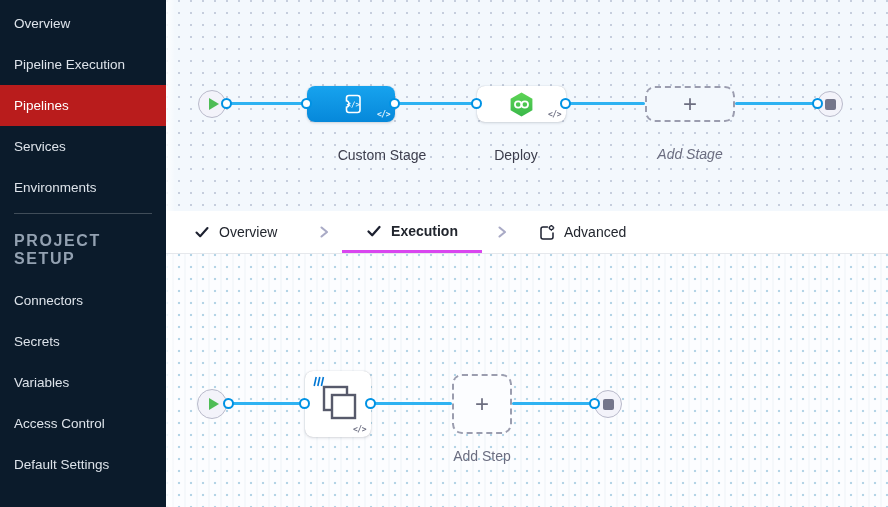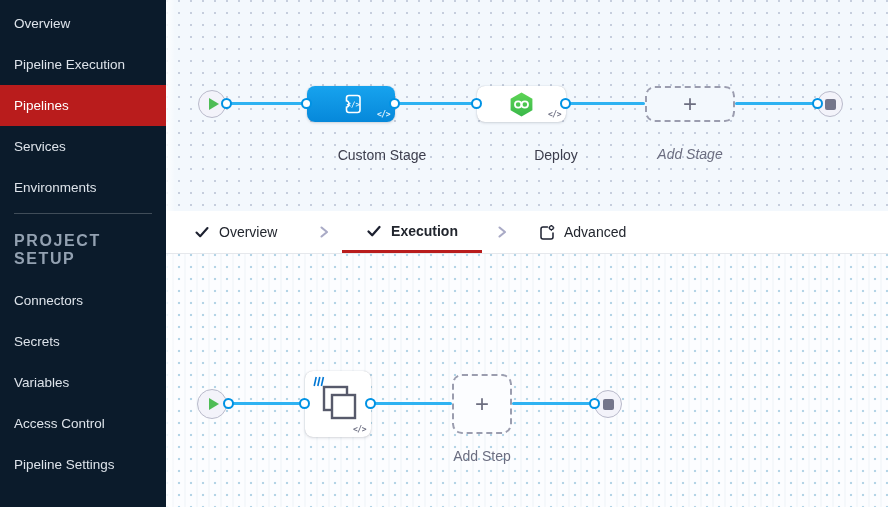--- a/index.html
+++ b/index.html
@@ -62,39 +62,39 @@
                 white-space:nowrap; z-index:2; }
   .node-label.dim { color:#6b6d80; }
   .node-label.wrap { white-space:normal; width:130px; text-align:center; line-height:1.55; }
 
   
   .tabbar { height:43px; background:#ffffff; position:relative; border-bottom:1px solid #e6e8ec;
             flex:0 0 43px; }
   .tab { position:absolute; top:0; bottom:0; display:flex; align-items:center; gap:9px;
          font-size:14px; color:#22262e; cursor:pointer; }
   .tab-exec { left:176px; width:140px; justify-content:center; font-weight:700;
-              border-bottom:3px solid #b91c1c; }
+              border-bottom:3px solid #d946ef; }
   .tab-sep { position:absolute; top:0; bottom:0; display:flex; align-items:center; }
 </style>
 </head>
 <body>
 
 <nav class="sidebar">
   <div class="side-item">Overview</div>
   <div class="side-item">Pipeline Execution</div>
   <div class="side-item active">Pipelines</div>
   <div class="side-item">Services</div>
   <div class="side-item">Environments</div>
   <div class="side-divider"></div>
   <div class="section-label">PROJECT SETUP</div>
   <div class="side-item">Connectors</div>
   <div class="side-item">Secrets</div>
   <div class="side-item">Variables</div>
   <div class="side-item">Access Control</div>
-  <div class="side-item">Pipeline Settings</div>
+  <div class="side-item">Default Settings</div>
 </nav>
 
 <div class="main">
 
   <div class="canvas canvas-top">
 
     <div class="edge" style="left:61px;  top:102px; width:80px;"></div>
     <div class="edge" style="left:229px; top:102px; width:82px;"></div>
     <div class="edge" style="left:400px; top:102px; width:79px;"></div>
     <div class="edge" style="left:569px; top:102px; width:83px;"></div>
@@ -124,21 +124,21 @@
               <stop offset="1" stop-color="#39b84a"></stop>
           </linearGradient>
         </defs>
         <polygon points="13,1.5 23.5,7.5 23.5,18.5 13,24.5 2.5,18.5 2.5,7.5" fill="url(#g1)"></polygon>
         <circle cx="9.8" cy="13" r="3.1" fill="none" stroke="#ffffff" stroke-width="1.7"></circle>
         <circle cx="16.2" cy="13" r="3.1" fill="none" stroke="#ffffff" stroke-width="1.7"></circle>
       </svg>
       <span class="code-badge">&lt;/&gt;</span>
     </div>
     <div class="ring" style="left:394px; top:98px;"></div>
-    <div class="node-label" style="left:350px; top:147px;margin-left:40px;">Deploy</div>
+    <div class="node-label" style="left:350px; top:147px;">Deploy</div>
 
     <div class="dashed" style="left:479px; top:86px; width:90px; height:36px;">
       <span class="plus">+</span>
     </div>
     <div class="node-label dim" style="left:524px; top:146px;font-style:italic;">Add Stage</div>
 
     <div class="ring" style="left:646px; top:98px;"></div>
     <div class="term-node" style="left:651px; top:91px; width:26px; height:26px;">
       <div class="stop-sq"></div>
     </div>

